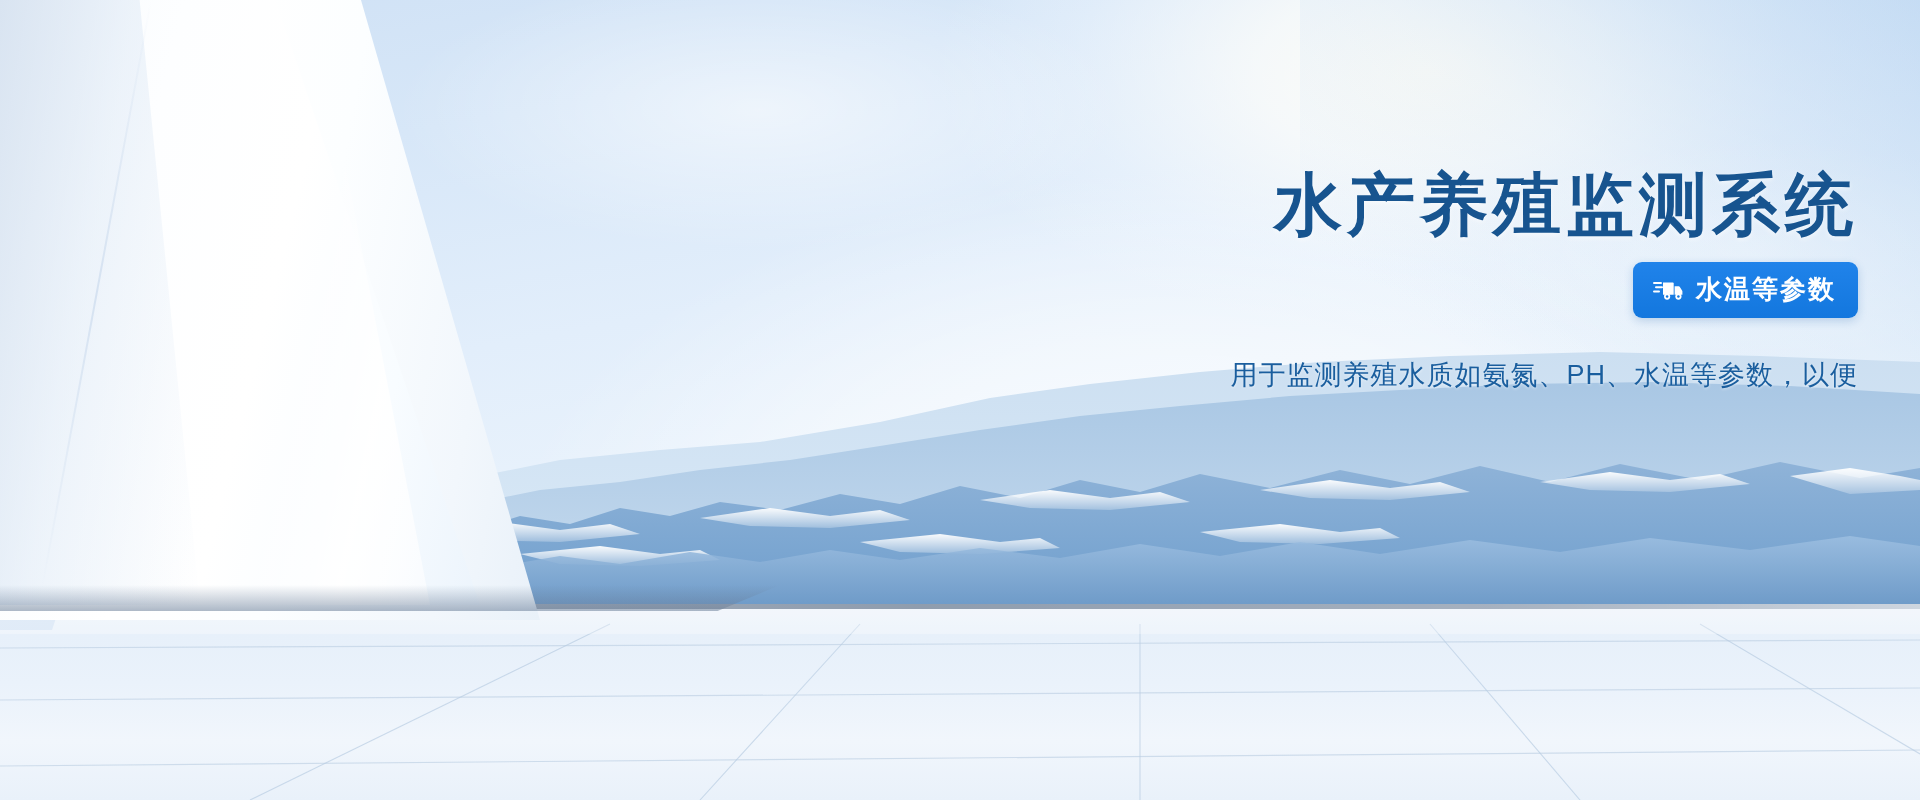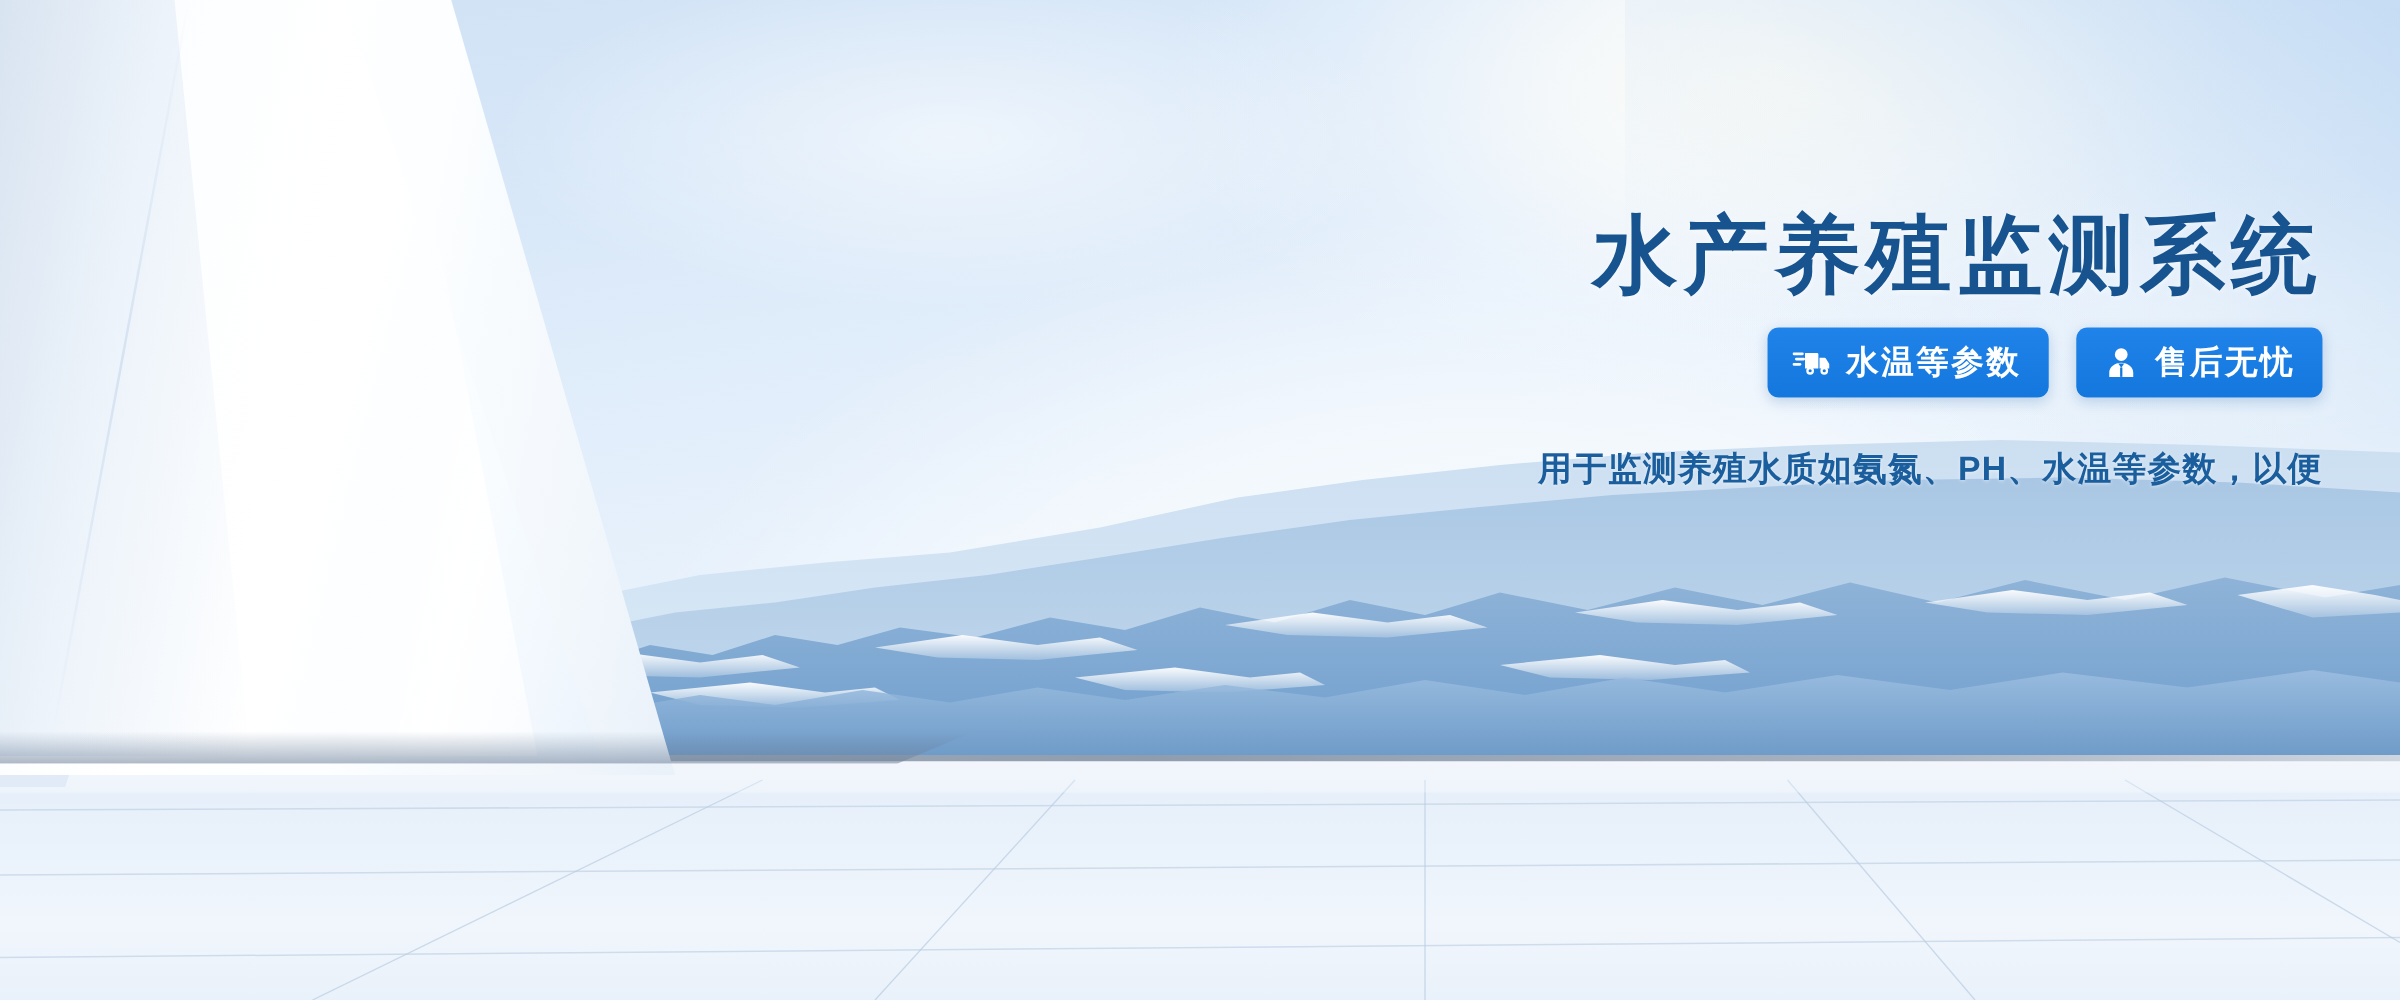--- a/index.html
+++ b/index.html
@@ -215,21 +215,21 @@
     height: 28px;
     flex: 0 0 auto;
   }
   .badge .badge-icon svg { display:block; }
 
   .desc {
     font-size: 27px;
     line-height: 1.72;
     color: #1a5e9e;
     letter-spacing: 1px;
-    font-weight: 700;
+    font-weight: 400;
     text-shadow: 0 1px 3px rgba(255,255,255,0.5);
   }
   .desc-line { display: block; white-space: nowrap; }
 </style>
 </head>
 <body>
 
 <div class="banner">
 
   <div class="sky"></div>
@@ -339,35 +339,20 @@
             </g>
             <g fill="#1377de">
               <circle cx="14.1" cy="18.6" r="1.25"></circle>
               <circle cx="25.4" cy="18.6" r="1.25"></circle>
             </g>
           </svg>
         </span>
         <span>水温等参数</span>
       </span>
 
-      <span class="badge">
-        <span class="badge-icon">
-          <svg width="26" height="26" viewBox="0 0 26 26" xmlns="http://www.w3.org/2000/svg">
-            <g fill="#ffffff">
-              <circle cx="13" cy="6.6" r="5.1"></circle>
-              <path d="M13 13.2c-5.3 0-9.6 3.5-9.6 7.9v3.4h19.2v-3.4c0-4.4-4.3-7.9-9.6-7.9z"></path>
-            </g>
-            <g fill="#1377de">
-              <path d="M10.6 13.8h4.8l-2.4 3.4z"></path>
-              <rect x="12.1" y="17.0" width="1.8" height="7.5"></rect>
-            </g>
-          </svg>
-        </span>
-        <span>售后无忧</span>
-      </span>
 
     </div>
 
     <div class="desc">
       <span class="desc-line">用于监测养殖水质如氨氮、PH、水温等参数，以便</span>
     </div>
 
   </div>
 
 </div>

